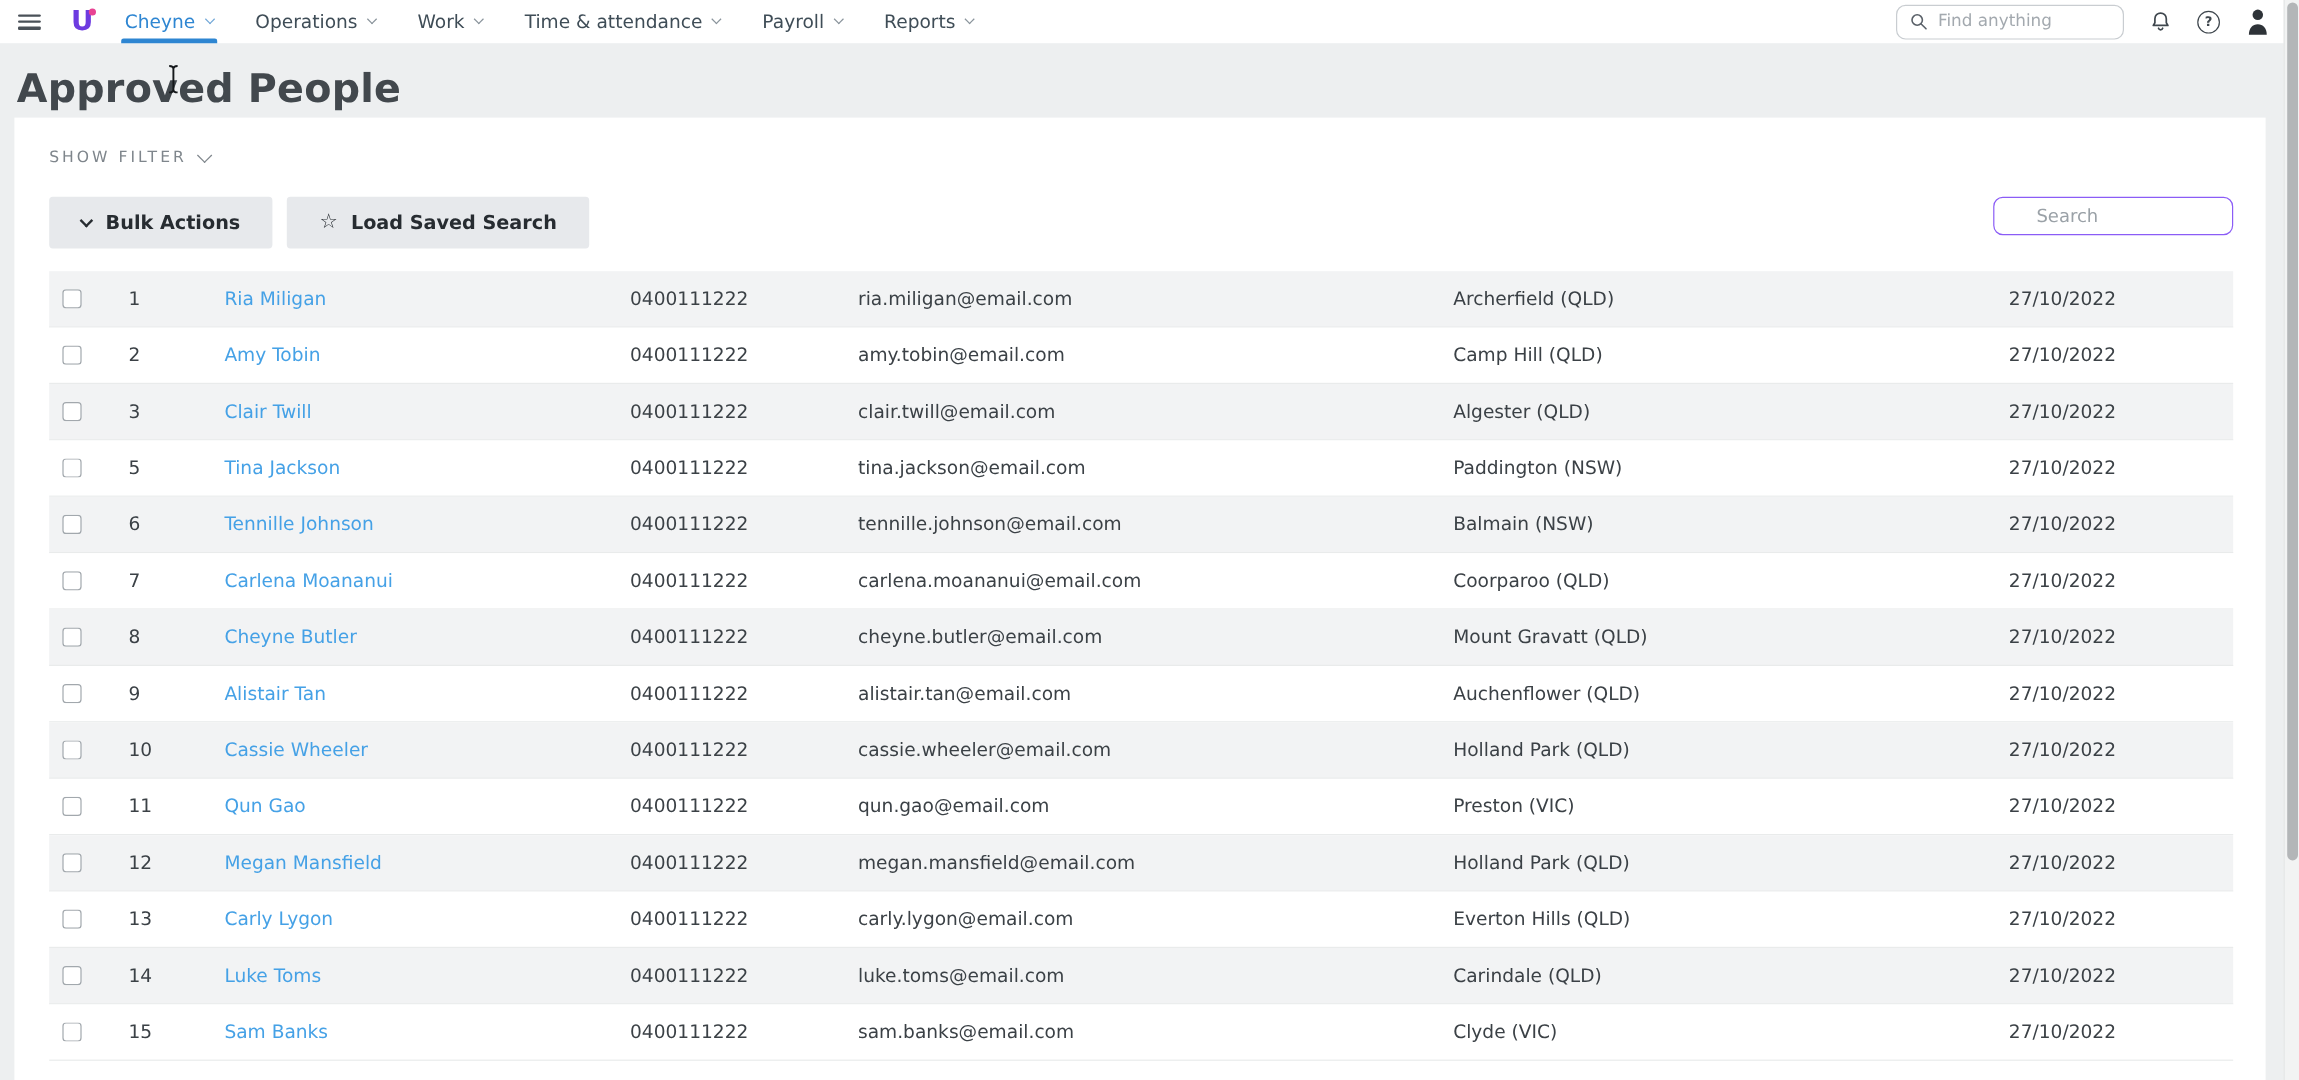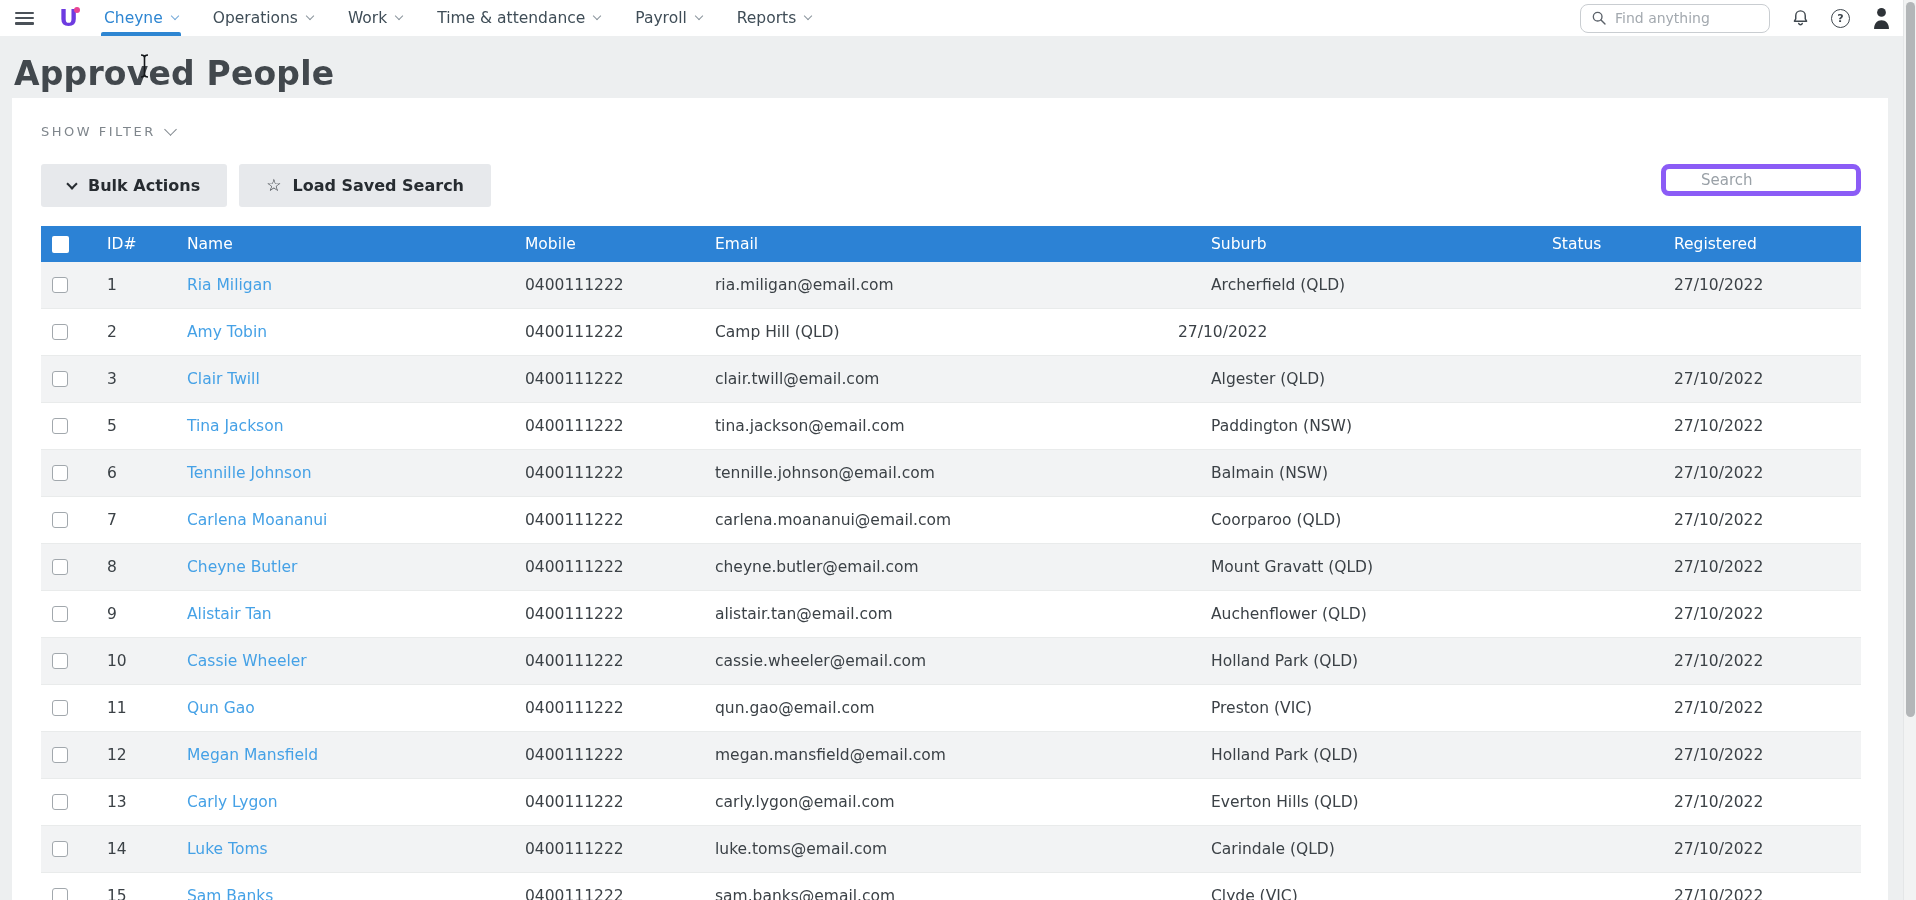--- a/index.html
+++ b/index.html
@@ -36,21 +36,21 @@
   
   .card { position:absolute; left:12px; top:98px; width:1876px; height:830px; background:#ffffff; }
   .show-filter { position:absolute; left:29px; top:26px; display:flex; align-items:center; font-size:13px; letter-spacing:2.5px; color:#7f868c; cursor:pointer; }
   .show-filter .chev { width:9px; height:9px; border-width:1.5px; margin-left:10px; margin-top:-5px; }
 
   .controls { position:absolute; left:29px; top:66px; width:1820px; height:43px; display:flex; align-items:center; }
   .btn { height:43px; background:#e7e9ec; border:none; border-radius:3px; display:flex; align-items:center; padding:0 27px; font-size:16px; font-weight:600; color:#272c31; font-family:inherit; cursor:pointer; }
   .btn + .btn { margin-left:12px; }
   .btn .chev { width:8px; height:8px; border-width:2px; margin-right:12px; margin-top:-3px; color:#272c31; }
   .btn .star { font-size:17px; font-weight:400; margin-right:11px; margin-top:-2px; }
-  .table-search { margin-left:auto; width:200px; height:32px; border:5px solid #8b5cf6; border-radius:8px; background:#fff; display:flex; align-items:center; padding:0 26px; align-self:flex-start; margin-top:0px; }
+  .table-search { margin-left:auto; width:200px; height:32px; border:1px solid #8b5cf6; border-radius:8px; background:#fff; display:flex; align-items:center; padding:0 26px; align-self:flex-start; margin-top:0px; }
   .table-search input { border:none; outline:none; width:140px; font-size:15px; color:#444b52; margin-left:9px; font-family:inherit; background:transparent; }
   .table-search input::placeholder { color:#9aa1a7; }
 
   
   .table { position:absolute; left:29px; top:128px; width:1820px; }
   .thead { display:flex; height:36px; background:#2c82d5; align-items:center; }
   .th { color:#ffffff; font-size:15.5px; padding-left:11px; white-space:nowrap; cursor:pointer; }
   .th.col-select { display:flex; align-items:center; cursor:default; }
   .trow { display:flex; height:47px; align-items:center; border-bottom:1px solid #e9ebeb; background:#ffffff; }
   .trow:nth-child(odd) { background:#f2f3f4; }
@@ -154,32 +154,20 @@
       <div class="table-search">
         <svg width="17" height="17" viewBox="0 0 24 24">
             <circle cx="10" cy="10" r="6.5" fill="none" stroke="#2b2d42" stroke-width="2.2"></circle>
             <line x1="15" y1="15" x2="21" y2="21" stroke="#2b2d42" stroke-width="2.2" stroke-linecap="round"></line>
           </svg>
         <input type="text" placeholder="Search" style="">
       </div>
     </div>
 
     <div class="table">
-      <div class="thead">
-          <div class="th col-select" style="width: 55px;">
-            <span class="cb cb-head"></span>
-          </div>
-          <div class="th col-id" style="width: 80px;">ID#</div>
-          <div class="th col-name" style="width: 338px;">Name</div>
-          <div class="th col-mobile" style="width: 190px;">Mobile</div>
-          <div class="th col-email" style="width: 496px;">Email</div>
-          <div class="th col-suburb" style="width: 341px;">Suburb</div>
-          <div class="th col-status" style="width: 122px;">Status</div>
-          <div class="th col-registered" style="width: 198px;">Registered</div>
-        </div>
       <div class="tbody">
           <div class="trow">
             <div class="td col-select" style="width: 55px;">
               <span class="cb"></span>
             </div>
             <div class="td col-id" style="width: 80px;">
               <span>1</span>
             </div>
             <div class="td col-name" style="width: 338px;">
               <span class="name-link">Ria Miligan</span>
@@ -205,20 +193,23 @@
               <span class="cb"></span>
             </div>
             <div class="td col-id" style="width: 80px;">
               <span>2</span>
             </div>
             <div class="td col-name" style="width: 338px;">
               <span class="name-link">Amy Tobin</span>
             </div>
             <div class="td col-mobile" style="width: 190px;">
               <span>0400111222</span>
+            </div>
+            <div class="td col-email" style="width: 496px;">
+              <span>amy.tobin@email.com</span>
             </div>
             <div class="td col-suburb" style="width: 341px;">
               <span>Camp Hill (QLD)</span>
             </div>
             <div class="td col-status" style="width: 122px;">
               <span></span>
             </div>
             <div class="td col-registered" style="width: 198px;">
               <span>27/10/2022</span>
             </div>

